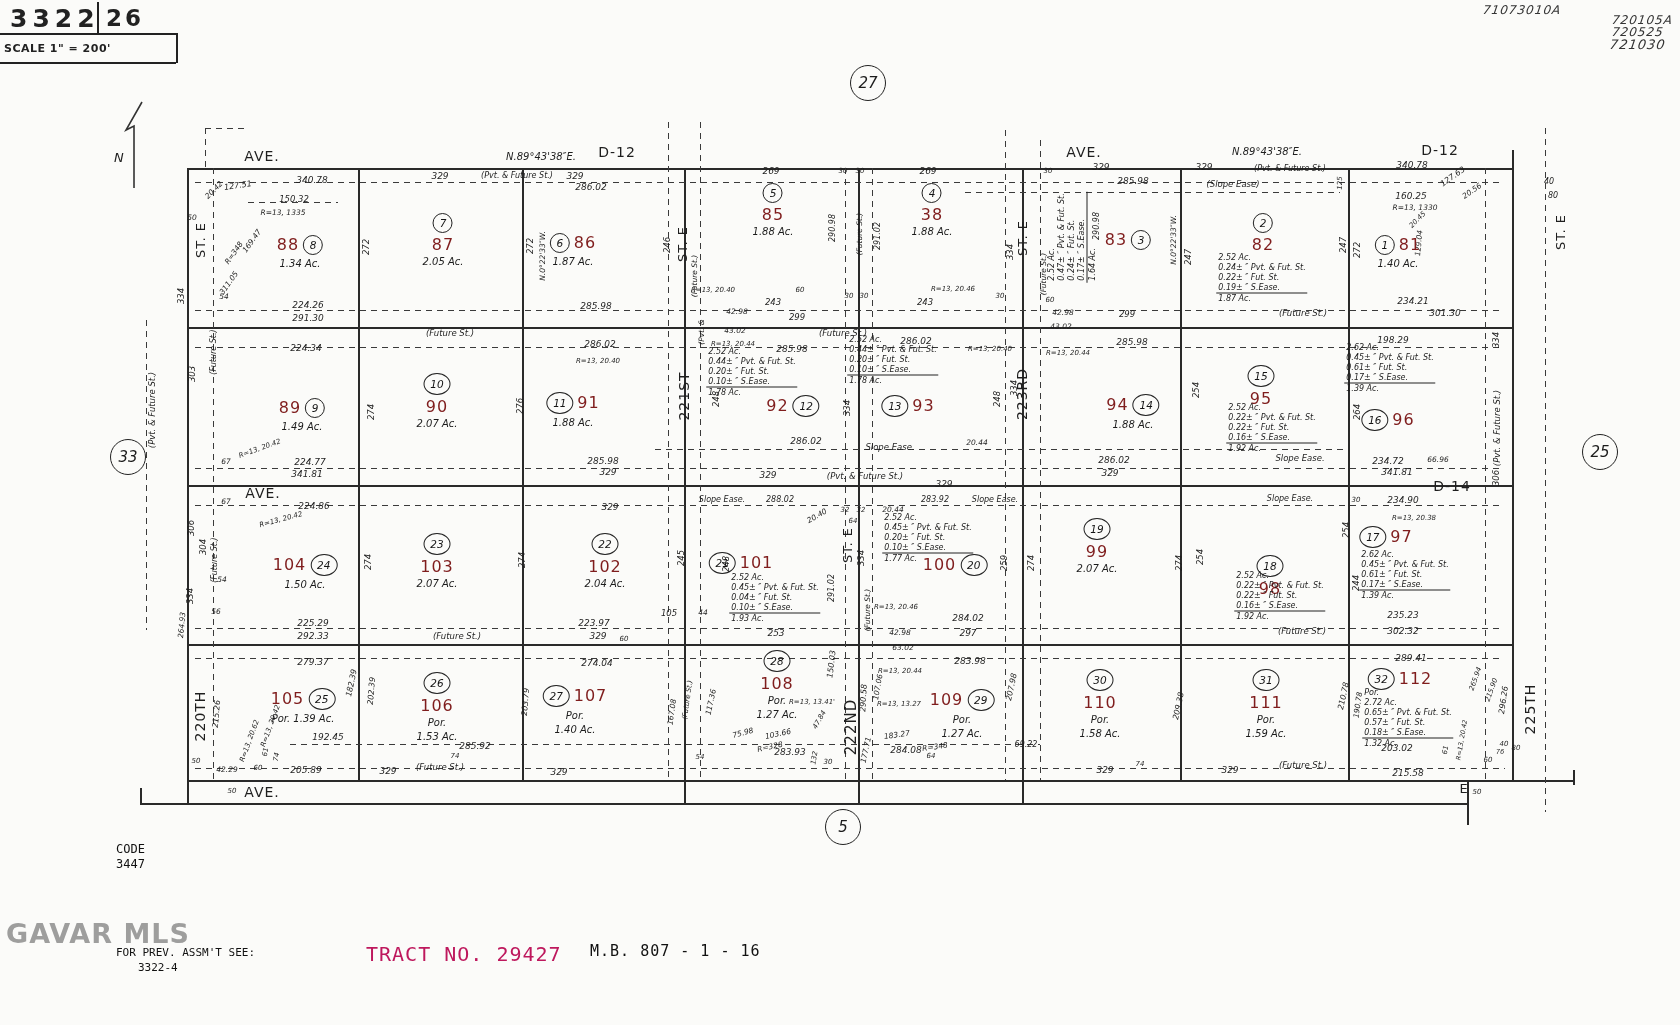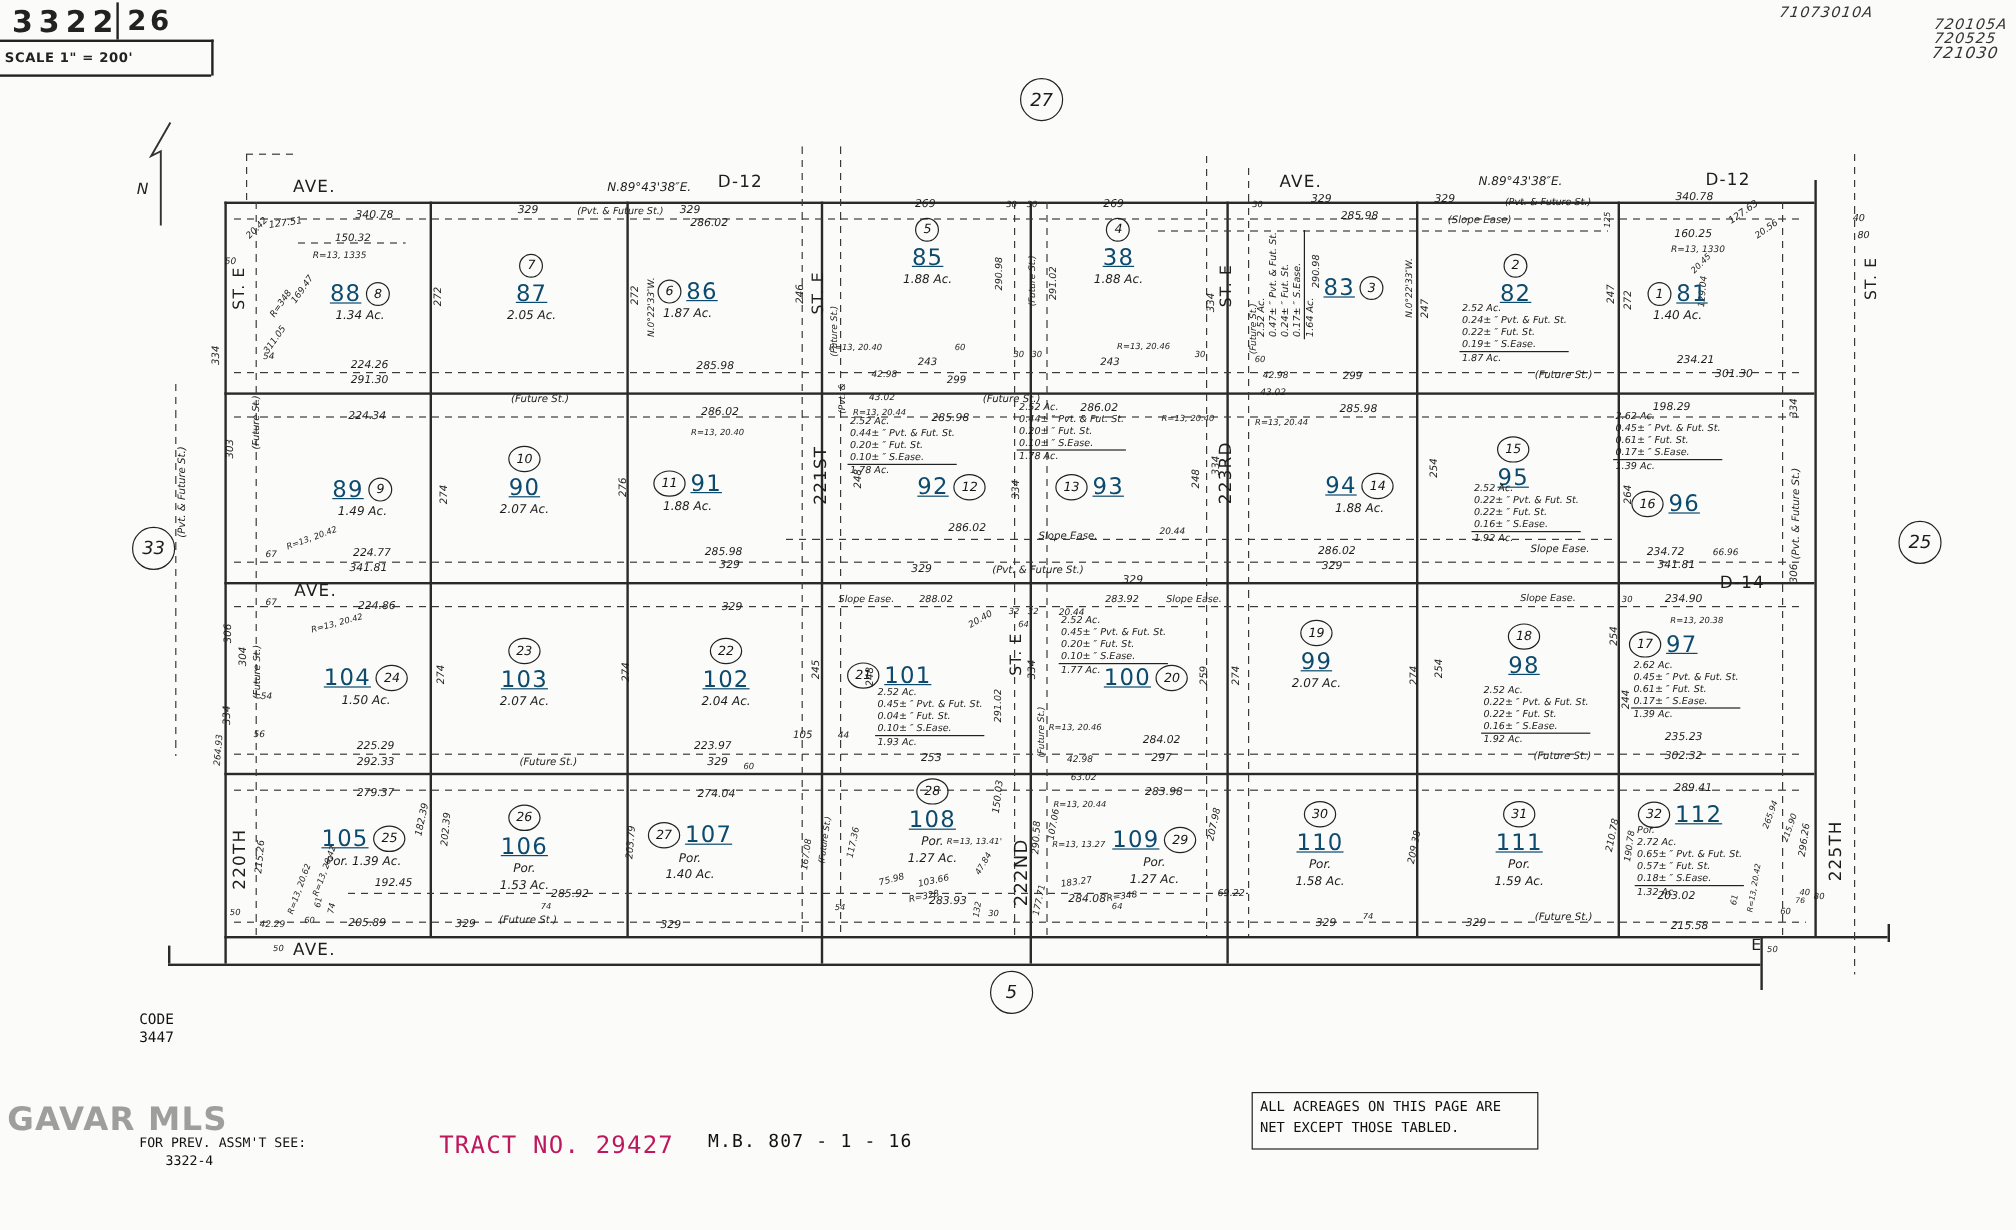--- a/index.html
+++ b/index.html
@@ -18,21 +18,21 @@
   
   .ln{position:absolute;}
   .lh.ls{height:1.7px;background:#2a2a2a;}
   .lv.ls{width:1.7px;background:#2a2a2a;}
   .lh.ld{height:1.3px;background:repeating-linear-gradient(90deg,#3a3a3a 0 6px,transparent 6px 11px);}
   .lv.ld{width:1.3px;background:repeating-linear-gradient(180deg,#3a3a3a 0 6px,transparent 6px 11px);}
   .lbl{position:absolute;white-space:nowrap;font-style:italic;color:#1e1e1e;line-height:1;}
   .parcel{position:absolute;transform:translate(-50%,-50%);display:flex;flex-direction:column;align-items:center;line-height:1;}
   .prow{display:flex;align-items:center;gap:4px;}
   .pcol{display:flex;flex-direction:column;align-items:center;gap:4px;}
-  .pn{font-size:19px;letter-spacing:1px;color:#0c4a6e;text-decoration:underline;}
+  .pn{font-size:16px;letter-spacing:1px;color:#7f1d1d;}
   .pc{display:flex;align-items:center;justify-content:center;border:1.4px solid #222;border-radius:50%;
       width:18px;height:18px;font-size:10.5px;font-style:italic;color:#151515;}
   .pc2{width:25px;height:20px;}
   .pac{font-size:10px;font-style:italic;margin-top:4px;white-space:nowrap;}
   .ptbl{position:absolute;transform:translate(-50%,-50%);line-height:1;}
   .ptr{font-size:8px;font-style:italic;white-space:nowrap;padding:1px 2px;}
   .ptu{border-bottom:1.1px solid #222;}
   .cref{position:absolute;width:34px;height:34px;border:1.7px solid #222;border-radius:50%;
         display:flex;align-items:center;justify-content:center;font-size:15px;font-style:italic;
         transform:translate(-50%,-50%);background:#fbfbf9;}
@@ -572,21 +572,21 @@
         <div class="ptr ptu">0.10± ″ S.Ease.</div>
         <div class="ptr">1.77 Ac.</div>
       </div>
       <div class="parcel" style="left: 1097px; top: 546px; text-align: center;">
         <div class="pcol">
           <div class="pc pc2">19</div>
           <div class="pn">99</div>
         </div>
         <div class="pac">2.07 Ac.</div>
       </div>
-      <div class="parcel" style="left: 1270px; top: 542px; text-align: center;">
+      <div class="parcel" style="left: 1270px; top: 576px; text-align: center;">
         <div class="pcol">
           <div class="pc pc2">18</div>
           <div class="pn">98</div>
         </div>
       </div>
       <div class="ptbl" style="left: 1280px; top: 596px;">
         <div class="ptr">2.52 Ac.</div>
         <div class="ptr">0.22± ″ Pvt. &amp; Fut. St.</div>
         <div class="ptr">0.22± ″ Fut. St.</div>
         <div class="ptr ptu">0.16± ″ S.Ease.</div>
@@ -674,24 +674,20 @@
         <div class="ptr ptu">0.18± ″ S.Ease.</div>
         <div class="ptr">1.32 Ac.</div>
       </div>
     </div>
 
   <div class="cref" style="left:868px;top:83px;">27</div>
   <div class="cref" style="left:128px;top:457px;">33</div>
   <div class="cref" style="left:1600px;top:452px;">25</div>
   <div class="cref" style="left:843px;top:827px;">5</div>
 
-  <div class="notebox">
-    <div>ALL ACREAGES ON THIS PAGE ARE</div>
-    <div>NET EXCEPT THOSE TABLED.</div>
-  </div>
 
   <div class="codeblk">
     <div>CODE</div>
     <div>3447</div>
   </div>
   <div class="wm2">GAVAR MLS</div>
   <div class="prevblk">
     <div>FOR PREV. ASSM'T SEE:</div>
     <div style="padding-left:22px;">3322-4</div>
   </div>

